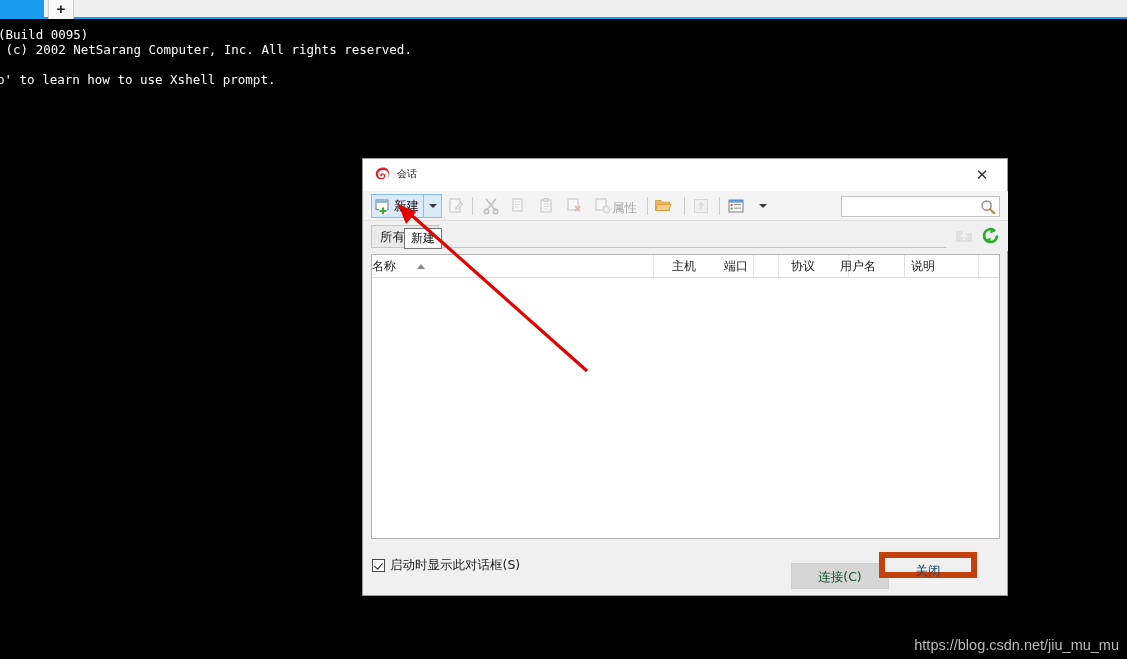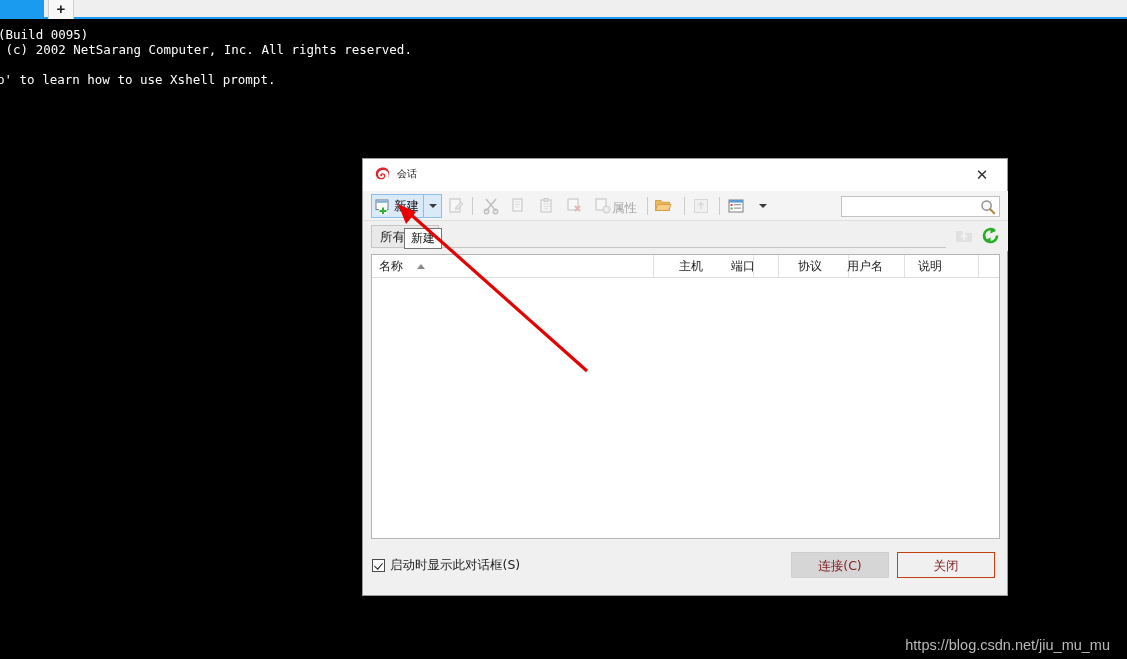--- a/index.html
+++ b/index.html
@@ -272,21 +272,20 @@
     border-bottom: 1px solid #dcdcdc;
     box-sizing: border-box;
   }
   .col-head {
     position: absolute;
     top: 0;
     height: 22px;
     font-size: 12px;
     color: #222;
     line-height: 22px;
-    padding-left: 7px;
     border-right: 1px solid #e2e2e2;
     box-sizing: border-box;
     font-family: "DejaVu Sans", sans-serif;
     white-space: nowrap;
   }
   .sort-arrow {
     position: absolute;
     top: 9px;
     width: 0; height: 0;
     border-left: 4px solid transparent;
@@ -336,27 +335,28 @@
     font-size: 12.5px;
     text-align: center;
     line-height: 25px;
     box-sizing: border-box;
     font-family: "DejaVu Sans", sans-serif;
   }
   #btn-connect {
     left: 428px;
     background: #d6d6d6;
     border: 1px solid #cfcfcf;
-    color: #7f1d1d;
+    color: #14532d;
+    margin-top: 11px;
   }
   #btn-close-dlg {
-    left: 534px;
+    left: 516px;
     background: #f0f0f0;
-    border: 1px solid #c2410c;
-    color: #7f1d1d;
+    border: 6px solid #c2410c;
+    color: #0c4a6e;
   }
 
   
   #tooltip-new {
     position: absolute;
     left: 404px; top: 228px;
     min-width: 38px;
     padding: 2px 6px 3px 6px;
     background: #ffffff;
     border: 1px solid #767676;
@@ -373,21 +373,21 @@
     position: absolute;
     left: 380px; top: 190px;
     width: 230px; height: 200px;
     z-index: 50;
     pointer-events: none;
   }
 
   
   #watermark {
     position: absolute;
-    right: 17px; bottom: 6px;
+    right: 8px; bottom: 6px;
     font-size: 14.5px;
     color: #b9b9b9;
     font-family: "Liberation Sans", sans-serif;
   }
 </style>
 </head>
 <body>
 
 <div id="app-root">
 

